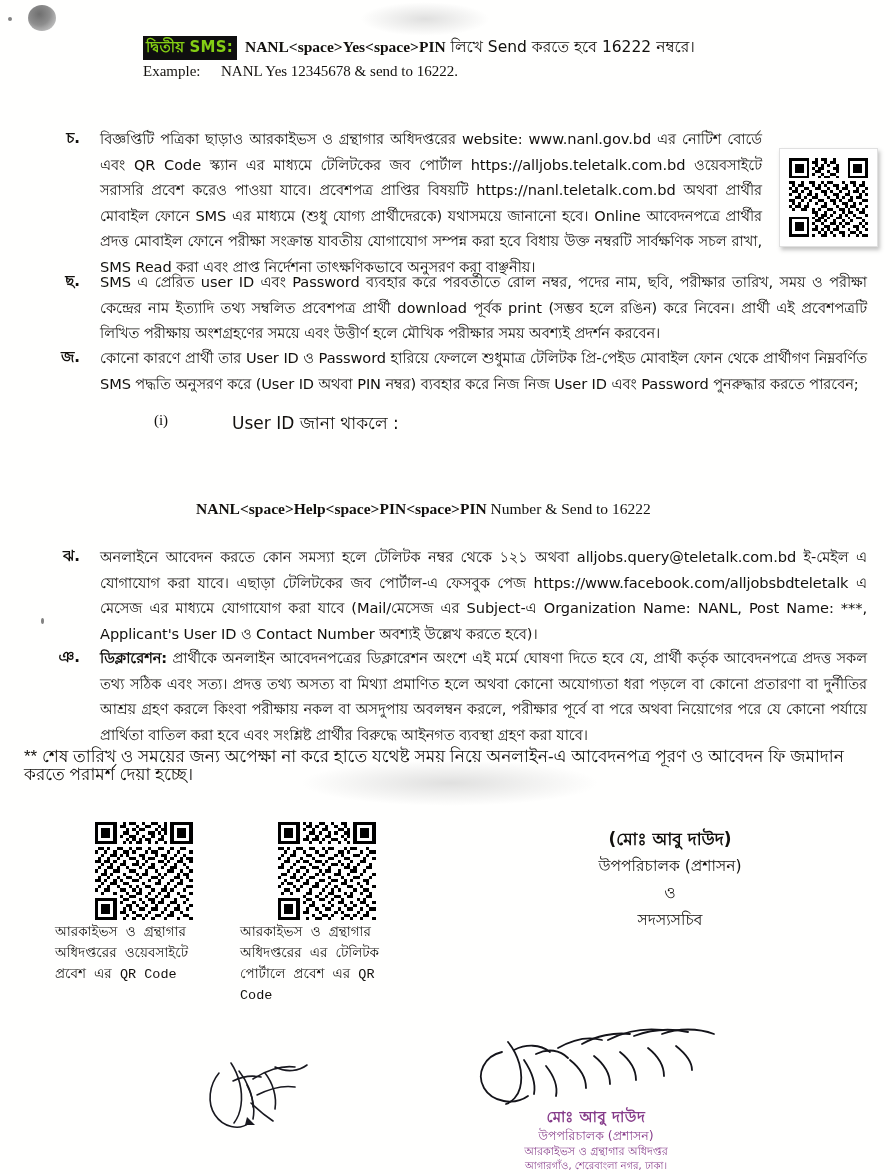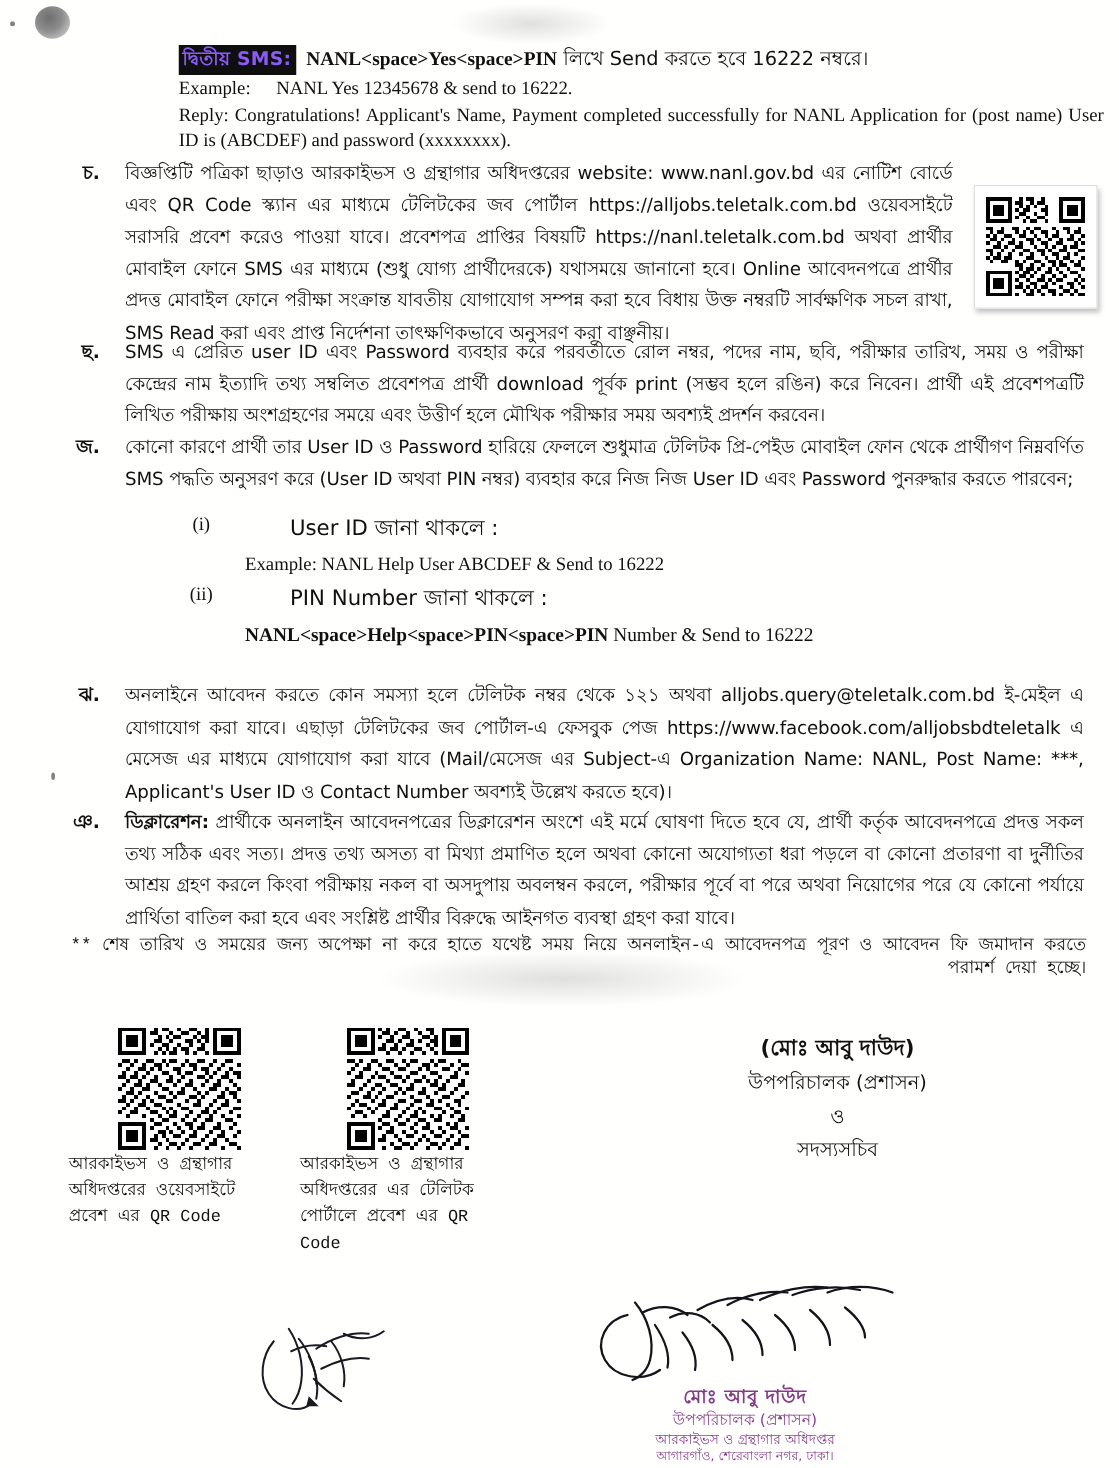--- a/index.html
+++ b/index.html
@@ -57,21 +57,21 @@
   .sms-head-row {
     display: flex;
     align-items: baseline;
     gap: 8px;
     font-size: 15.5px;
     line-height: 21px;
     white-space: nowrap;
   }
   .sms-tag {
     background: #111111;
-    color: #8b5cf6;
+    color: #84cc16;
     font-weight: bold;
     padding: 1px 4px 2px 3px;
     font-size: 15px;
     letter-spacing: .2px;
   }
   .sms-cmd {
     font-weight: bold;
     font-size: 15.5px;
   }
   .sms-cmd .reg { font-weight: normal; }
@@ -142,24 +142,23 @@
   .sub-ex {
     font-size: 15px;
     line-height: 21px;
   }
 
   
   #footnote {
     left: 24px;
     top: 748px;
     width: 845px;
-    font-size: 14px;
+    font-size: 17px;
     line-height: 18px;
-    font-family: Liberation Mono, monospace;
-    text-align: right;
+    font-family: Liberation Sans, sans-serif;
   }
 
   
   .qr-card {
     position: absolute;
     background: #ffffff;
     border: 1px solid #dedede;
     box-shadow: 2px 3px 4px rgba(120,120,120,.45);
     padding: 6px;
     box-sizing: border-box;
@@ -225,21 +224,20 @@
   <div class="scan-speck" style="left:41px; top:618px; width:3px; height:6px;"></div>
 
   <div id="sms-block" class="blk">
     <div class="sms-head-row">
       <span class="sms-tag bn">দ্বিতীয় SMS:</span>
       <span class="sms-cmd"><span>NANL&lt;space&gt;Yes&lt;space&gt;PIN</span><span class="reg bn"> লিখে Send করতে হবে 16222 নম্বরে।</span></span>
     </div>
     <div class="sms-line">
       <span class="lab">Example:</span><span>NANL Yes 12345678 &amp; send to 16222.</span>
     </div>
-    <div class="sms-reply">Reply: Congratulations! Applicant's Name, Payment completed successfully for NANL Application for (post name) User ID is (ABCDEF) and password (xxxxxxxx).</div>
   </div>
 
   <div class="clause" style="left:22px; top:126px; width:740px;">
     <span class="marker bn">চ.</span>
     <div class="body-text bn">বিজ্ঞপ্তিটি পত্রিকা ছাড়াও আরকাইভস ও গ্রন্থাগার অধিদপ্তরের website: www.nanl.gov.bd এর নোটিশ বোর্ডে এবং QR Code স্ক্যান এর মাধ্যমে টেলিটকের জব পোর্টাল https://alljobs.teletalk.com.bd ওয়েবসাইটে সরাসরি প্রবেশ করেও পাওয়া যাবে। প্রবেশপত্র প্রাপ্তির বিষয়টি https://nanl.teletalk.com.bd অথবা প্রার্থীর মোবাইল ফোনে SMS এর মাধ্যমে (শুধু যোগ্য প্রার্থীদেরকে) যথাসময়ে জানানো হবে। Online আবেদনপত্রে প্রার্থীর প্রদত্ত মোবাইল ফোনে পরীক্ষা সংক্রান্ত যাবতীয় যোগাযোগ সম্পন্ন করা হবে বিধায় উক্ত নম্বরটি সার্বক্ষণিক সচল রাখা, SMS Read করা এবং প্রাপ্ত নির্দেশনা তাৎক্ষণিকভাবে অনুসরণ করা বাঞ্ছনীয়।</div>
   </div>
 
   <div class="qr-card" style="left:779px; top:148px; width:99px; height:99px;">
     <svg viewBox="0 0 29 29" width="100%" height="100%" shape-rendering="crispEdges" aria-hidden="true">
       <rect width="29" height="29" fill="#ffffff"></rect>
@@ -431,27 +429,22 @@
   <div class="clause" style="left:22px; top:345px; width:845px;">
     <span class="marker bn">জ.</span>
     <div class="body-text bn">কোনো কারণে প্রার্থী তার User ID ও Password হারিয়ে ফেললে শুধুমাত্র টেলিটক প্রি-পেইড মোবাইল ফোন থেকে প্রার্থীগণ নিম্নবর্ণিত SMS পদ্ধতি অনুসরণ করে (User ID অথবা PIN নম্বর) ব্যবহার করে নিজ নিজ User ID এবং Password পুনরুদ্ধার করতে পারবেন;</div>
   </div>
 
   <div class="subitem" style="left:140px; top:412px; width:660px;">
     <span class="rn">(i)</span>
     <div class="sub-label bn">User ID জানা থাকলে :</div>
   </div>
   <div class="subitem" style="left:196px; top:442px; width:660px;">
-    <div class="sub-ex">Example: NANL Help User ABCDEF &amp; Send to 16222</div>
-  </div>
-
-  <div class="subitem" style="left:140px; top:468px; width:660px;">
-    <span class="rn">(ii)</span>
-    <div class="sub-label bn">PIN Number জানা থাকলে :</div>
-  </div>
+  </div>
+
   <div class="subitem" style="left:196px; top:498px; width:660px;">
     <div class="sub-cmd"><span>NANL&lt;space&gt;Help&lt;space&gt;PIN&lt;space&gt;PIN</span><span class="reg"> Number &amp; Send to 16222</span></div>
   </div>
 
   <div class="clause" style="left:22px; top:544px; width:845px;">
     <span class="marker bn">ঝ.</span>
     <div class="body-text bn">অনলাইনে আবেদন করতে কোন সমস্যা হলে টেলিটক নম্বর থেকে ১২১ অথবা alljobs.query@teletalk.com.bd ই-মেইল এ যোগাযোগ করা যাবে। এছাড়া টেলিটকের জব পোর্টাল-এ ফেসবুক পেজ https://www.facebook.com/alljobsbdteletalk এ মেসেজ এর মাধ্যমে যোগাযোগ করা যাবে (Mail/মেসেজ এর Subject-এ Organization Name: NANL, Post Name: ***, Applicant's User ID ও Contact Number অবশ্যই উল্লেখ করতে হবে)।</div>
   </div>
 
   <div class="clause" style="left:22px; top:645px; width:845px;">

